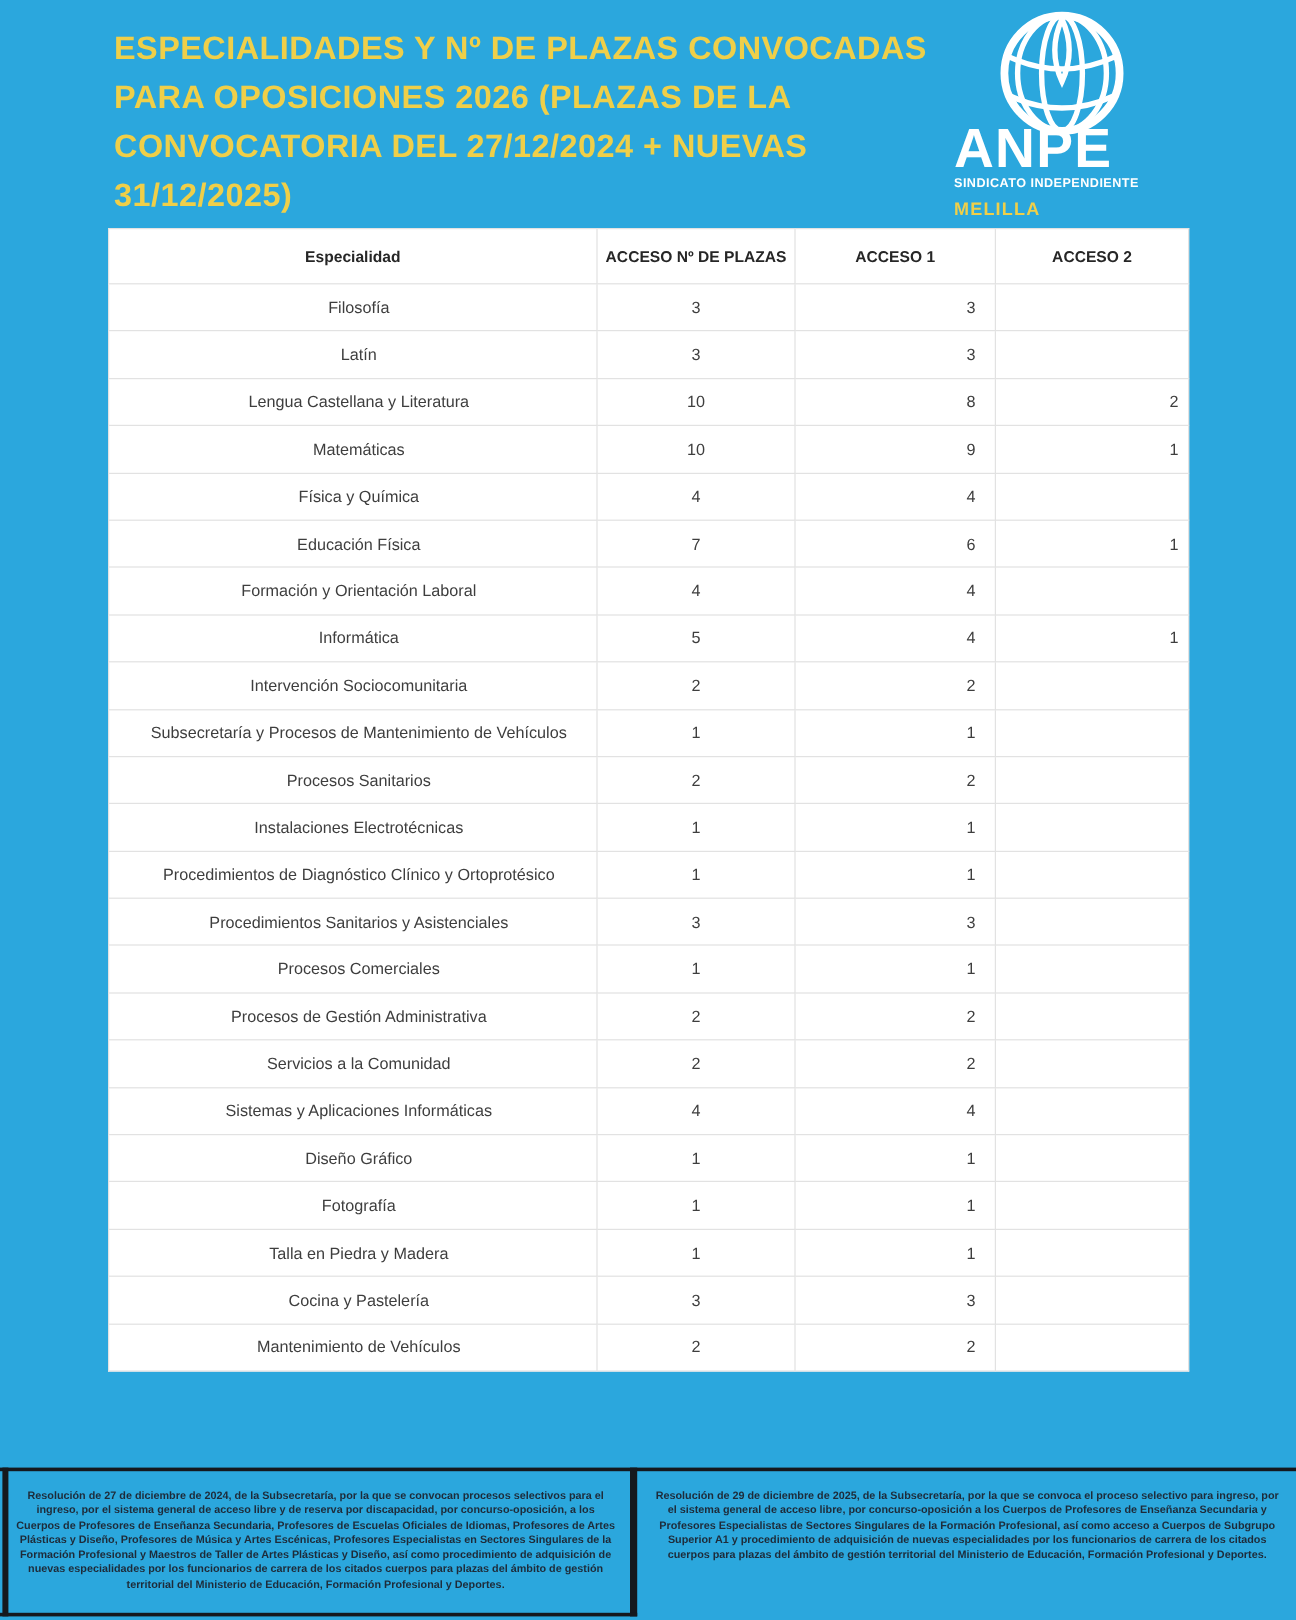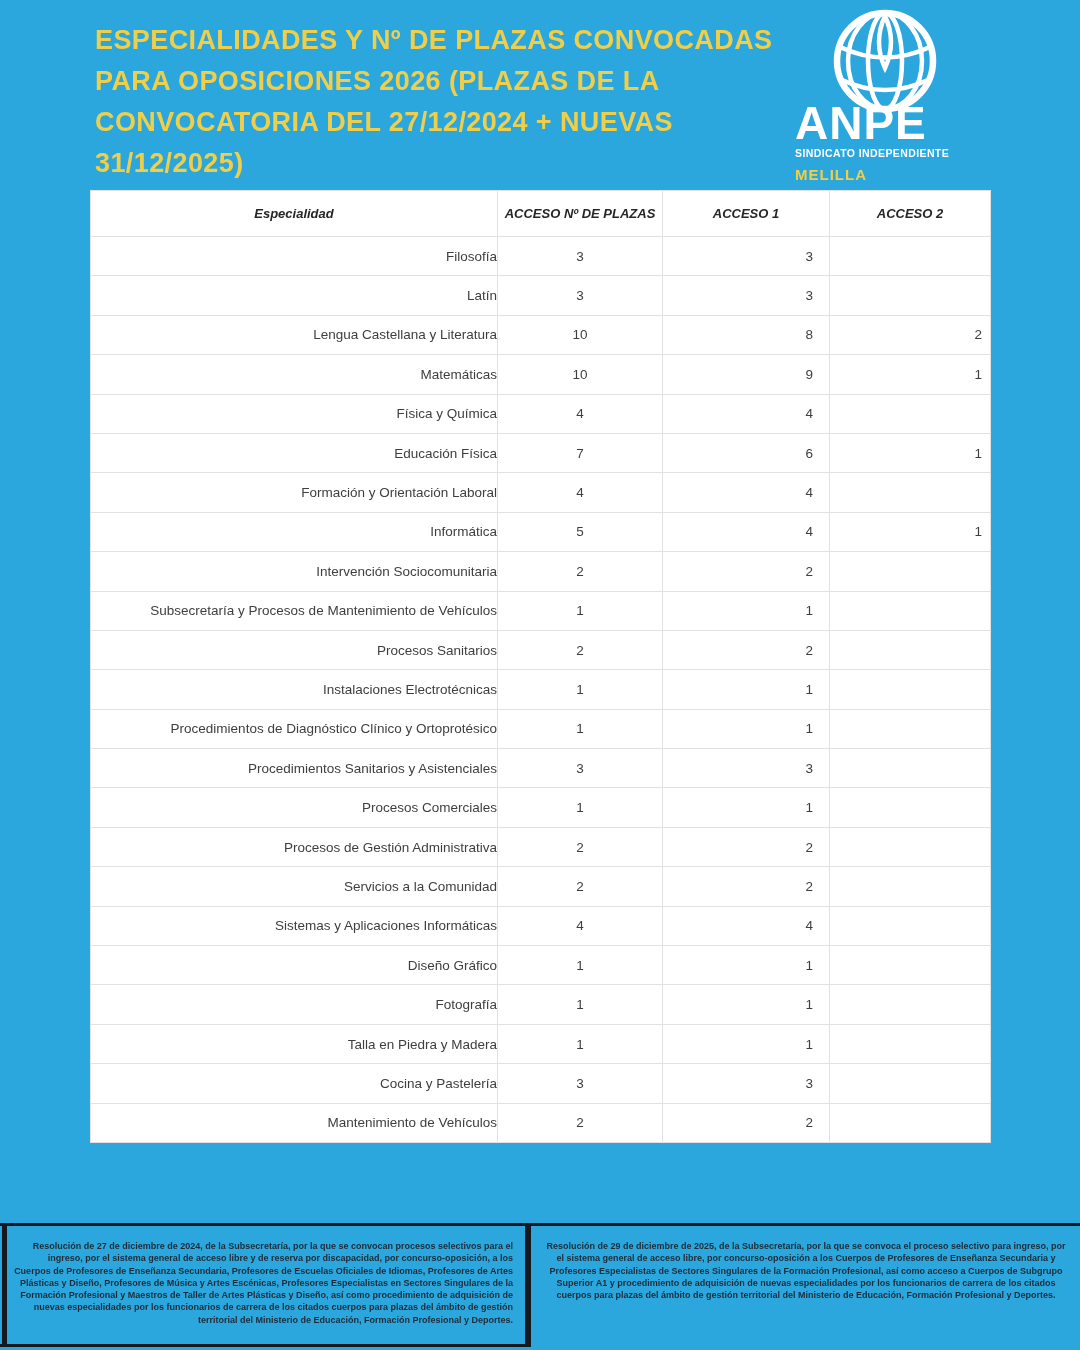--- a/index.html
+++ b/index.html
@@ -74,33 +74,32 @@
   }
   table.plazas th, table.plazas td {
     border: 1px solid #e2e2e2;
   }
   table.plazas th {
     height: 46px;
     font-size: 13px;
     font-weight: 700;
     color: #262626;
     vertical-align: middle;
-    font-style: italic;
   }
   table.plazas td {
     height: 39.4px;
     font-size: 13.5px;
     color: #3e3e3e;
     vertical-align: middle;
   }
   .col-esp  { width: 407px; }
   .col-tot  { width: 165px; }
   .col-a1   { width: 167px; }
   .col-a2   { width: 161px; }
-  td.c-esp { text-align: right;  padding-left: 10px; }
+  td.c-esp { text-align: center;  padding-left: 10px; }
   td.c-tot { text-align: center; }
   td.c-a1  { text-align: right; padding-right: 16px; }
   td.c-a2  { text-align: right; padding-right: 8px; }
 
   
   .footer-topline {
     position: absolute; left: 0; top: 1223px;
     width: 1080px; height: 3px; background: #15181d;
   }
   .footer-bottomline {
@@ -117,21 +116,21 @@
   }
   .footnote {
     position: absolute;
     top: 1240px;
     font-size: 9px;
     font-weight: 700;
     line-height: 12.3px;
     color: #1E2B39;
     text-align: center;
   }
-  .footnote-left  { left: 13px;  width: 500px; text-align: right; }
+  .footnote-left  { left: 13px;  width: 500px; }
   .footnote-right { left: 543px; width: 526px; }
 </style>
 </head>
 <body>
 
 <div class="page">
 
   <div class="title">
     <div>ESPECIALIDADES Y Nº DE PLAZAS CONVOCADAS</div>
     <div>PARA OPOSICIONES 2026 (PLAZAS DE LA</div>

